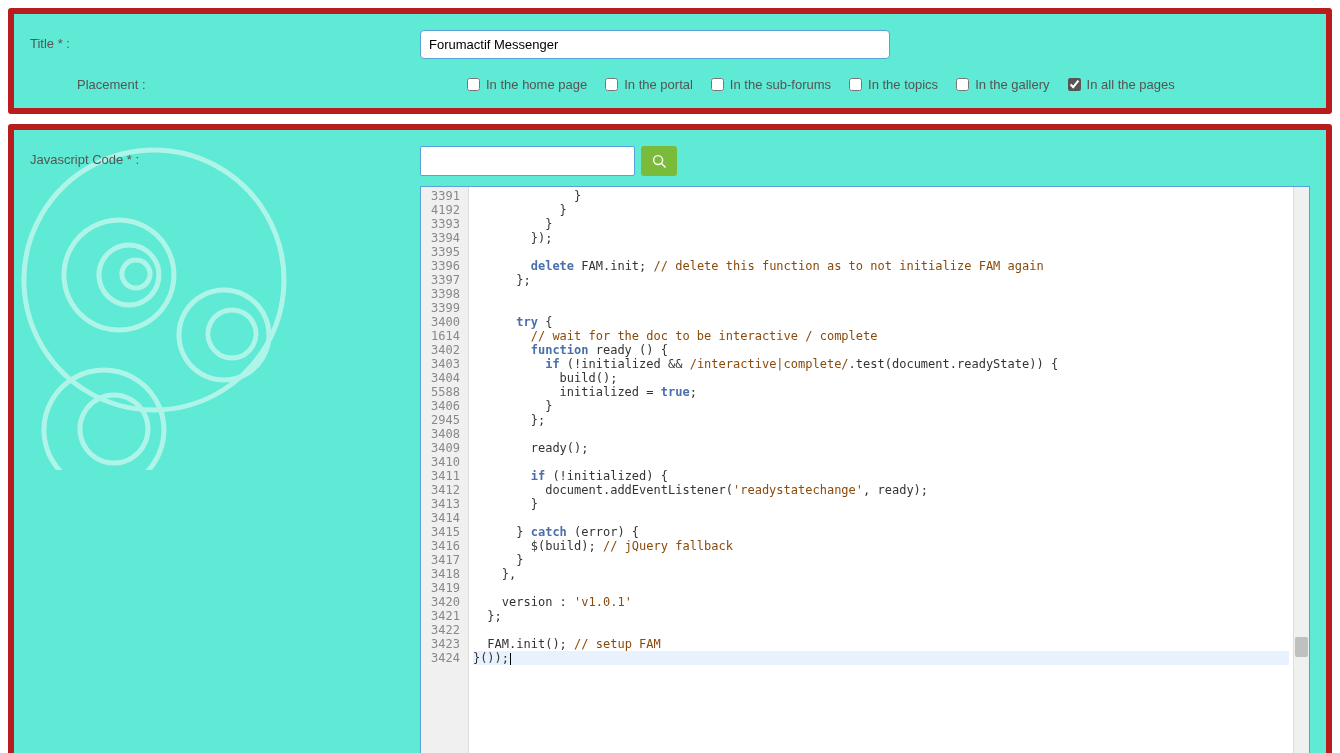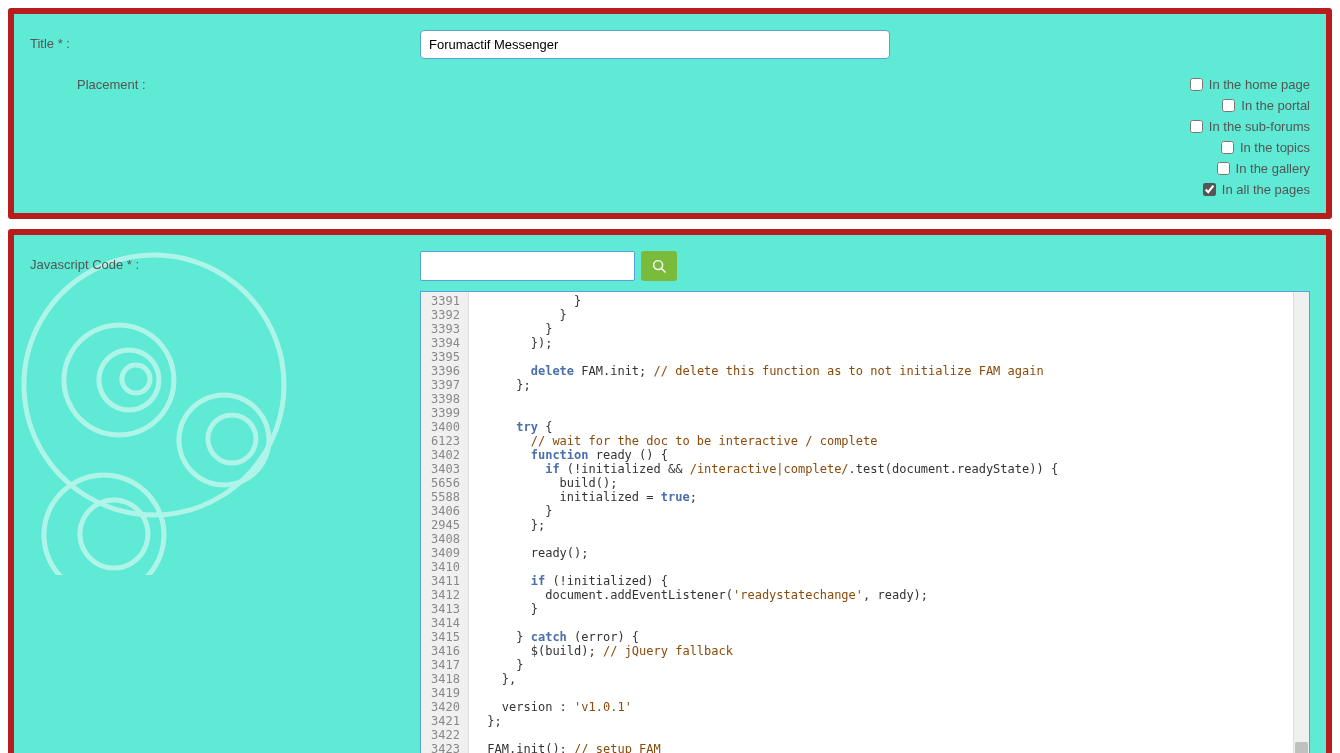--- a/index.html
+++ b/index.html
@@ -38,21 +38,21 @@
 .label-col { width: 390px; padding-top: 6px; color: #555; }
 .field-col { flex: 1; }
 input.title-input {
   width: 470px;
   padding: 6px 8px;
   border: 1px solid #5aa1d8;
   border-radius: 4px;
   font-size: 13px;
   outline: none;
 }
-.checks { display: flex; flex-wrap: wrap; gap: 6px 18px; align-items: flex-end; padding-top: 6px; flex-direction: column; }
+.checks { display: flex; flex-wrap: wrap; gap: 6px 18px; align-items: flex-start; padding-top: 6px; }
 .chk { display: inline-flex; align-items: center; gap: 6px; color: #555; }
 .chk input { width: 13px; height: 13px; accent-color: #555; }
 .search-wrap { display: flex; gap: 6px; margin-bottom: 10px; }
 input.search-input {
   width: 215px;
   padding: 6px 8px;
   border: 1px solid #5aa1d8;
   border-radius: 2px;
   font-size: 13px;
   outline: none;
@@ -201,33 +201,33 @@
           <svg viewBox="0 0 16 16">
               <path d="M6.5 1a5.5 5.5 0 0 1 4.38 8.82l4.15 4.15-1.06 1.06-4.15-4.15A5.5 5.5 0 1 1 6.5 1zm0 1.5a4 4 0 1 0 0 8 4 4 0 0 0 0-8z"></path>
             </svg>
         </button>
       </div>
 
       <div class="code-editor">
         <div class="code-scroll-v">
           <div class="gutter" id="gutter">
               <div>3391</div>
-              <div>3392</div>
+              <div>4192</div>
               <div>3393</div>
               <div>3394</div>
               <div>3395</div>
               <div>3396</div>
               <div>3397</div>
               <div>3398</div>
               <div>3399</div>
               <div>3400</div>
-              <div>6123</div>
+              <div>1614</div>
               <div>3402</div>
               <div>3403</div>
-              <div>5656</div>
+              <div>3404</div>
               <div>5588</div>
               <div>3406</div>
               <div>2945</div>
               <div>3408</div>
               <div>3409</div>
               <div>3410</div>
               <div>3411</div>
               <div>3412</div>
               <div>3413</div>
               <div>3414</div>

